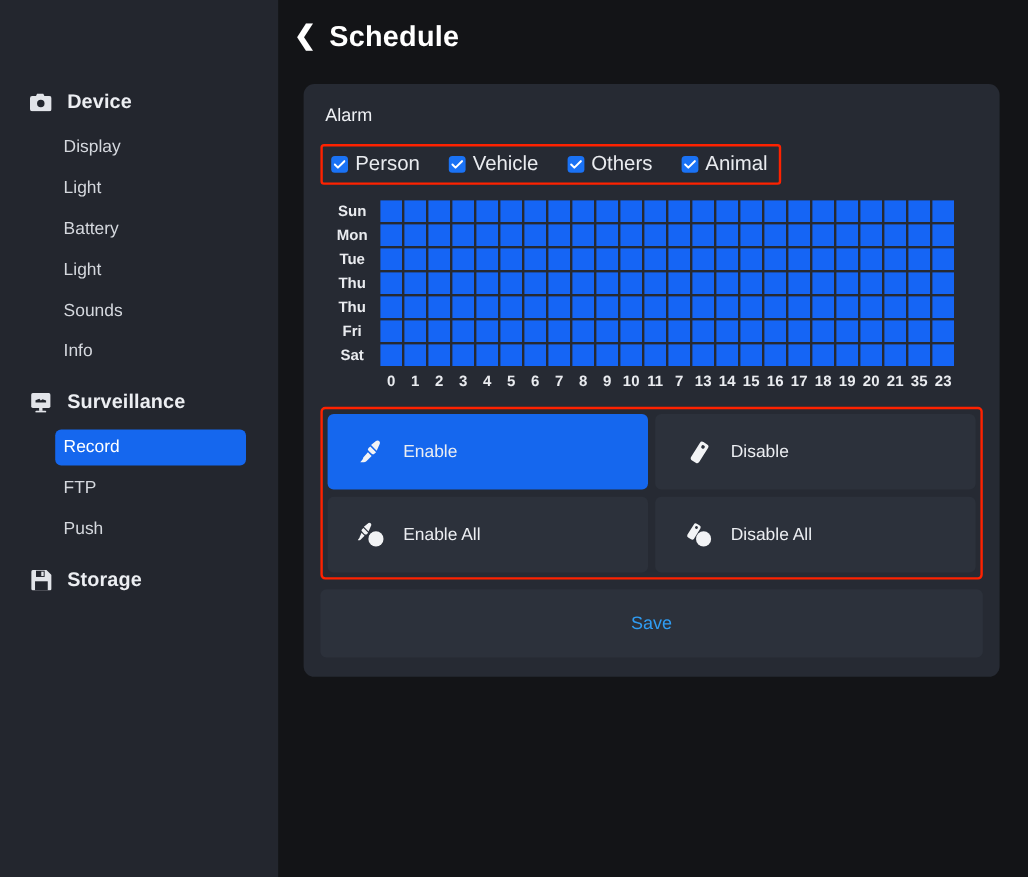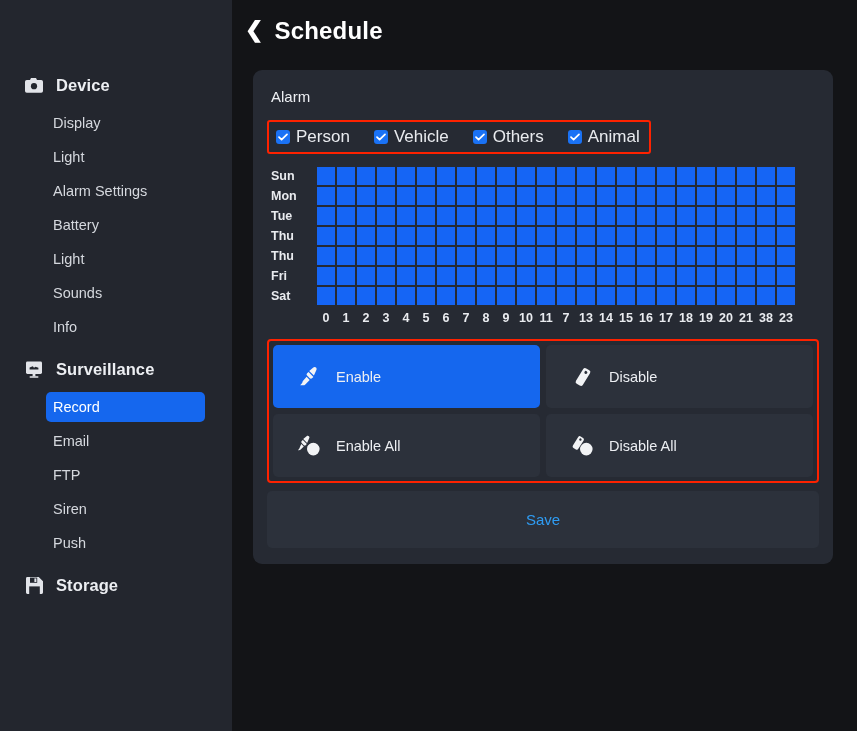--- a/index.html
+++ b/index.html
@@ -166,21 +166,21 @@
   .grid-flex { display: flex; }
   .day-col {
     width: 46px;
     flex: 0 0 46px;
     padding-top: 0px;
   }
   .day-lbl {
     height: 18px;
     line-height: 18px;
     margin-bottom: 2px;
-    text-align: left;
+    text-align: center;
     padding-right: 1px;
     font-size: 12.5px;
     font-weight: bold;
     color: #e9ebef;
     box-sizing: border-box;
   }
   .cells-col { flex: 1 1 auto; }
   .grid-row {
     display: flex;
     height: 18px;
@@ -271,43 +271,40 @@
         <svg width="18" height="15" viewBox="0 0 18 15">
             <path fill="#e2e4e9" d="M6 0h5l1 2h4.2A1.8 1.8 0 0 1 18 3.8V13a1.8 1.8 0 0 1-1.8 1.8H1.8A1.8 1.8 0 0 1 0 13V3.8A1.8 1.8 0 0 1 1.8 2H5z"></path>
             <circle cx="9" cy="8.2" r="3.1" fill="#23262e"></circle>
           </svg>
       </span>
       <span class="glabel">Device</span>
     </div>
     <div class="nav-sub">
       <div class="nav-item">Display</div>
       <div class="nav-item">Light</div>
-      <div class="nav-item">Alarm Settings</div>
       <div class="nav-item">Battery</div>
       <div class="nav-item">Light</div>
       <div class="nav-item">Sounds</div>
       <div class="nav-item">Info</div>
     </div>
 
     <div class="nav-group-head">
       <span class="gicon">
         <svg width="18" height="17" viewBox="0 0 18 17">
             <rect x="1" y="0.5" width="16" height="12.5" rx="1.4" fill="#e2e4e9"></rect>
             <rect x="7.6" y="13" width="2.8" height="2.4" fill="#e2e4e9"></rect>
             <rect x="4.5" y="15.2" width="9" height="1.6" rx=".7" fill="#e2e4e9"></rect>
             <path d="M4.6 6.6l3.2-1.3 1.2 1.5 1.5-1.1 2.9 1.1v1.6H4.6z" fill="#23262e"></path>
           </svg>
       </span>
       <span class="glabel">Surveillance</span>
     </div>
     <div class="nav-sub">
       <div class="nav-item active">Record</div>
-      <div class="nav-item">Email</div>
       <div class="nav-item">FTP</div>
-      <div class="nav-item">Siren</div>
       <div class="nav-item">Push</div>
     </div>
 
 
     <div class="nav-group-head" style="margin-bottom:22px;">
       <span class="gicon">
         <svg width="17" height="17" viewBox="0 0 17 17">
             <path fill="#e2e4e9" d="M1.4 0h11.3L17 4.2v11.4A1.4 1.4 0 0 1 15.6 17H1.4A1.4 1.4 0 0 1 0 15.6V1.4A1.4 1.4 0 0 1 1.4 0z"></path>
             <rect x="4" y="0.6" width="7.2" height="5.2" fill="#23262e"></rect>
             <rect x="8.4" y="1.4" width="2" height="3.6" fill="#e2e4e9"></rect>
@@ -580,21 +577,21 @@
             <div class="hour-lbl">7</div>
             <div class="hour-lbl">13</div>
             <div class="hour-lbl">14</div>
             <div class="hour-lbl">15</div>
             <div class="hour-lbl">16</div>
             <div class="hour-lbl">17</div>
             <div class="hour-lbl">18</div>
             <div class="hour-lbl">19</div>
             <div class="hour-lbl">20</div>
             <div class="hour-lbl">21</div>
-            <div class="hour-lbl">38</div>
+            <div class="hour-lbl">35</div>
             <div class="hour-lbl">23</div>
           </div>
       </div>
 
       
       <div class="actions-wrap">
         <div class="act-btn active">
           <span class="act-icon">
             <svg width="22" height="22" viewBox="0 0 22 22">
                 <path fill="#f2f3f5" d="M14.3 1.6c1.5-1.5 4 .2 3.2 2.1l-2.6 5.9-4.7-4.7z"></path>

